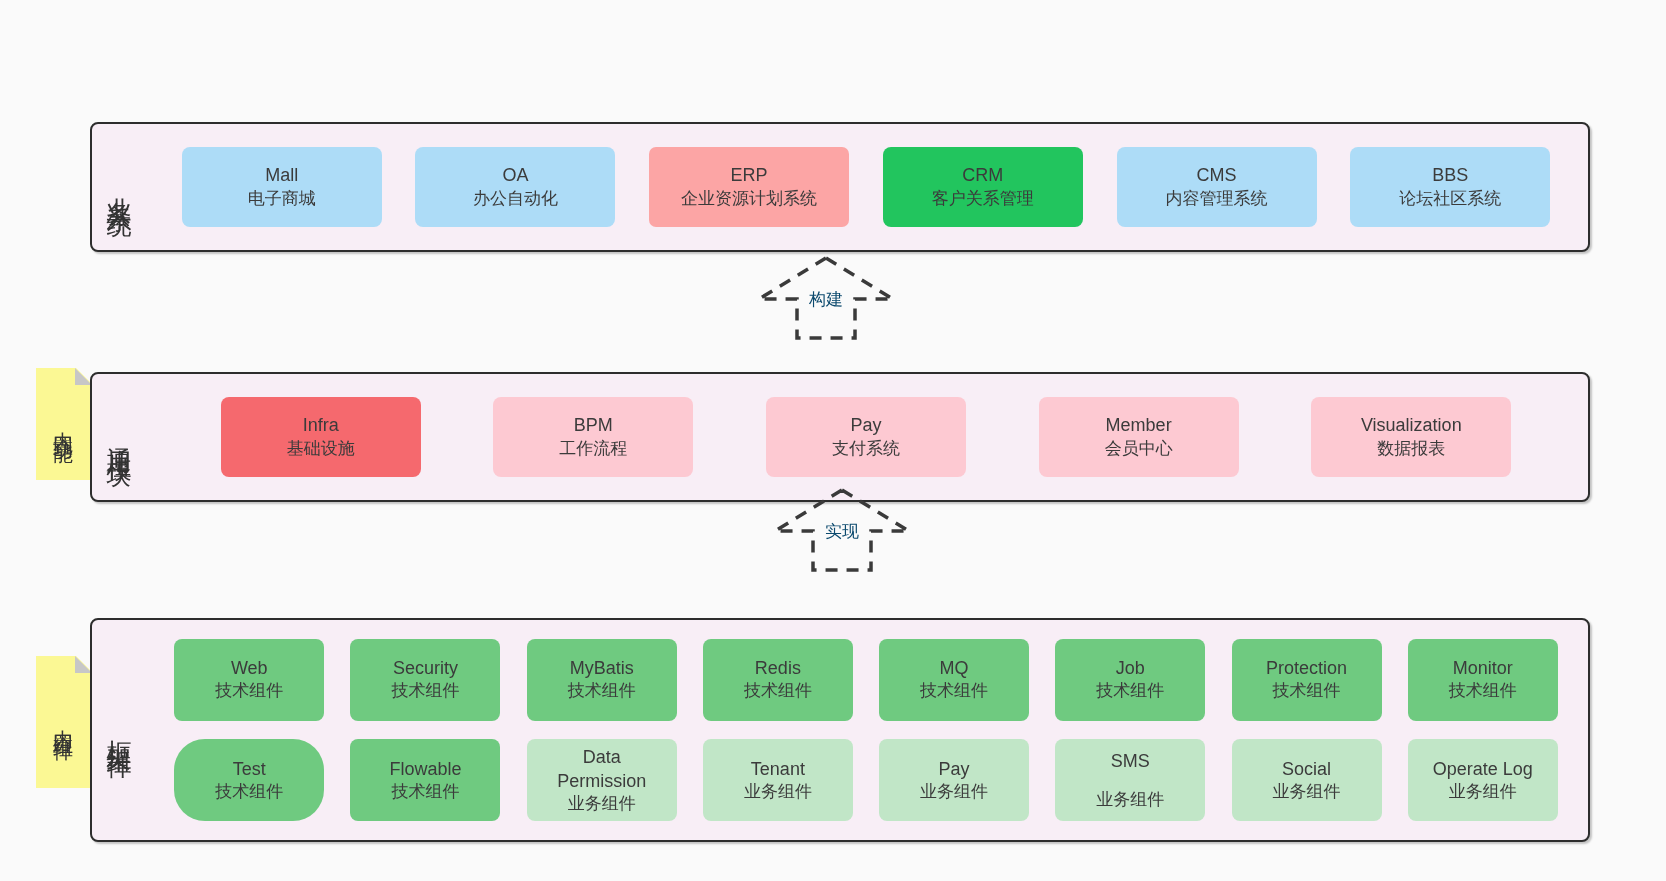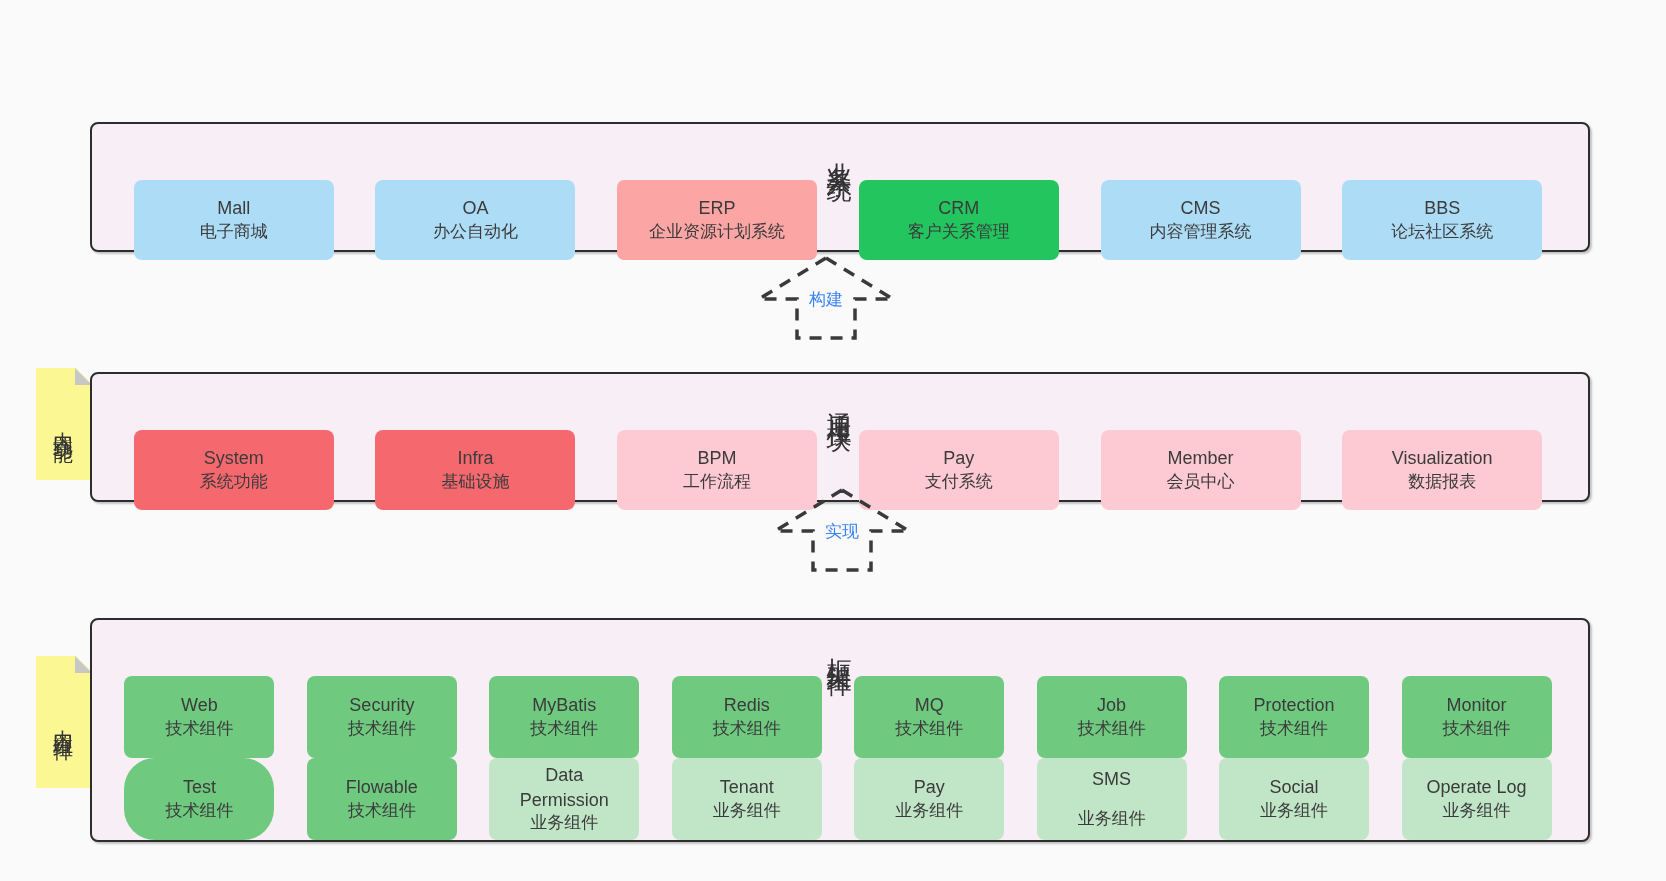--- a/index.html
+++ b/index.html
@@ -8,21 +8,21 @@
   .canvas {
     position:relative; width:1666px; height:881px;
     background:#fafafa; overflow:hidden; color:#3b3b3b;
   }
 
   
   .band {
     position:absolute; left:90px; width:1500px;
     background:#f8eef6; border:2px solid #2d2d2d; border-radius:8px;
     box-shadow:2px 2px 2px rgba(0,0,0,0.22);
-    display:flex; box-sizing:border-box;flex-direction:column;
+    display:flex; box-sizing:border-box;
   }
   #band-business { top:122px; height:130px; }
   #band-modules  { top:372px; height:130px; }
   #band-framework{ top:618px; height:224px; }
 
   .band-label {
     flex:0 0 56px;
     display:flex; align-items:center; justify-content:center;
     writing-mode:vertical-lr; text-orientation:upright;
     font-size:25px; letter-spacing:5px; color:#333;
@@ -48,21 +48,21 @@
   .box-name { font-size:18px; line-height:1.35; }
   .box-desc { font-size:17px; line-height:1.35; }
 
   
   .arrow { position:absolute; width:140px; height:86px; }
   #arrow-build     { left:756px; top:255px; }
   #arrow-implement { left:772px; top:487px; }
   .arrow svg { display:block; width:100%; height:100%; }
   .arrow-label {
     position:absolute; left:50%; top:44px; transform:translate(-50%,-50%);
-    background:#fafafa; padding:0 4px; font-size:17px; color:#3b82f6;
+    background:#fafafa; padding:0 4px; font-size:17px; color:#0c4a6e;
     white-space:nowrap;
     text-align:center;
   }
 
   
   .sticky {
     position:absolute; left:36px; width:56px; background:#fbf894;
     clip-path:polygon(0 0, calc(100% - 16px) 0, 100% 16px, 100% 100%, 0 100%);
     display:flex; align-items:center; justify-content:center;
   }
@@ -120,24 +120,20 @@
   </div>
 
   <div class="sticky" id="sticky-features">
     <span class="sticky-label">内置功能</span>
   </div>
 
   <section class="band" id="band-modules">
     <div class="band-label">通用模块</div>
     <div class="band-boxes">
         <div class="box" style="background: rgb(245, 105, 110);">
-          <div class="box-name">System</div>
-          <div class="box-desc">系统功能</div>
-        </div>
-        <div class="box" style="background: rgb(245, 105, 110);">
           <div class="box-name">Infra</div>
           <div class="box-desc">基础设施</div>
         </div>
         <div class="box" style="background: rgb(253, 201, 210);">
           <div class="box-name">BPM</div>
           <div class="box-desc">工作流程</div>
         </div>
         <div class="box" style="background: rgb(253, 201, 210);">
           <div class="box-name">Pay</div>
           <div class="box-desc">支付系统</div>

